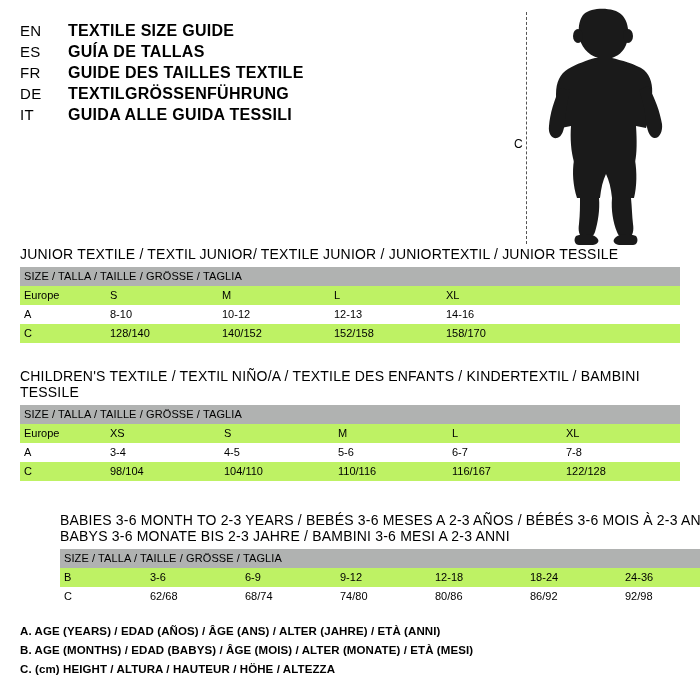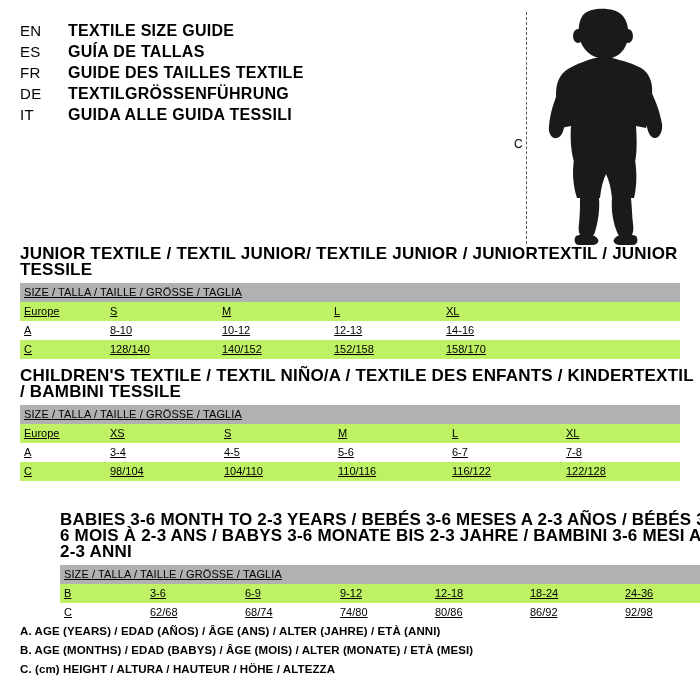--- a/index.html
+++ b/index.html
@@ -73,34 +73,33 @@
     line-height: 1;
   }
   .silhouette {
     position: absolute;
     left: 28px;
     top: 0px;
   }
 
   
   .section-title {
-    font-size: 17px;
-    font-weight: bold;
+    font-size: 14px;
+    font-weight: normal;
     letter-spacing: 0.2px;
     line-height: 16px;
     margin: 0 0 5px 0;
   }
 
   
   table {
     border-collapse: collapse;
     width: 660px;
     table-layout: fixed;
     font-size: 11px;
-    text-decoration: underline;
   }
   table td {
     padding: 2px 0 2px 0;
     line-height: 15px;
     vertical-align: middle;
   }
   tr.head-row {
     background: #b0b2b1;
   }
   tr.head-row td {
@@ -275,21 +274,21 @@
           <td class="val">4-5</td>
           <td class="val">5-6</td>
           <td class="val">6-7</td>
           <td class="val">7-8</td>
         </tr>
         <tr class="shade">
           <td class="rowlab">C</td>
           <td class="val">98/104</td>
           <td class="val">104/110</td>
           <td class="val">110/116</td>
-          <td class="val">116/122</td>
+          <td class="val">116/167</td>
           <td class="val">122/128</td>
         </tr>
       </tbody>
     </table>
   </div>
 
   <div class="tbl-block" id="babies-block">
     <div class="section-title">BABIES 3-6 MONTH TO 2-3 YEARS / BEBÉS 3-6 MESES A 2-3 AÑOS / BÉBÉS 3-6 MOIS À 2-3 ANS / BABYS 3-6 MONATE BIS 2-3 JAHRE / BAMBINI 3-6 MESI A 2-3 ANNI</div>
     <table>
       <colgroup>

